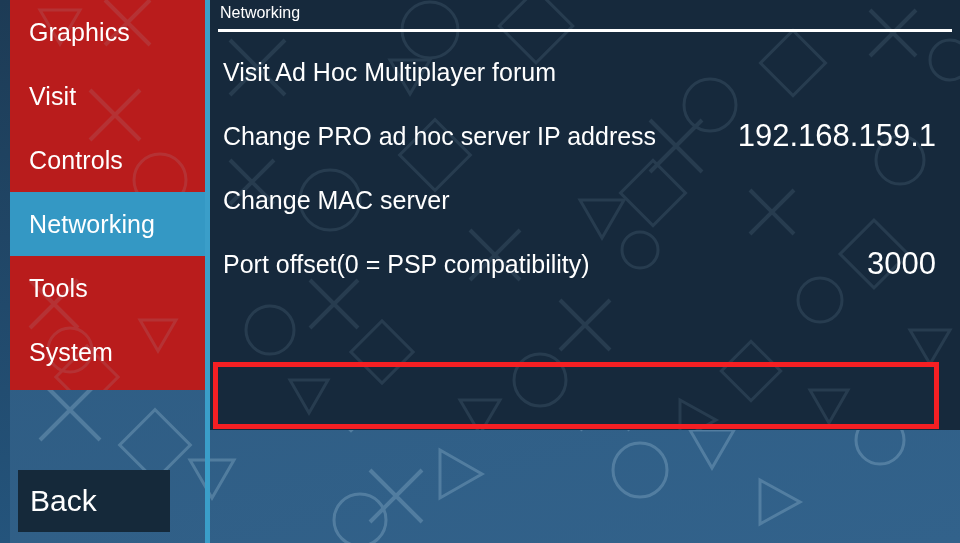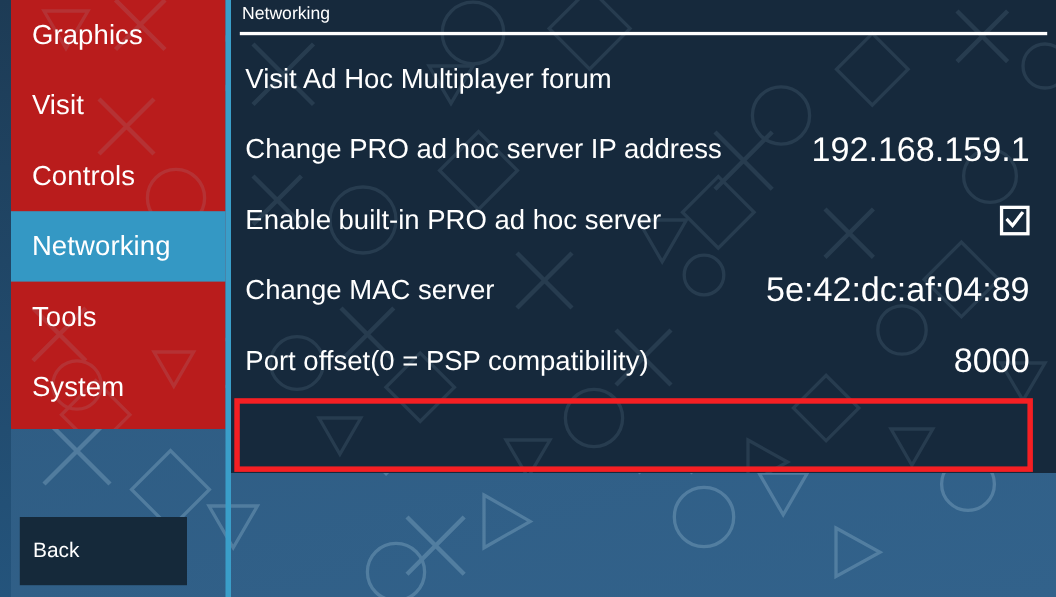--- a/index.html
+++ b/index.html
@@ -45,21 +45,21 @@
     letter-spacing:.1px;
     white-space:nowrap;
   }
   .menu-item.selected { background:#3498c4; }
 
   .back-button {
     position:absolute; left:8px; top:470px;
     width:152px; height:62px;
     background:#15293a;
     color:#ffffff;
-    font-size:19px;
+    font-size:30px;
     line-height:62px;
     padding-left:12px;
     white-space:nowrap;
   }
 
   
   .divider {
     position:absolute; left:205px; top:0; width:5px; height:543px;
     background:#3a9ec9;
   }
@@ -274,37 +274,28 @@
       <div class="row">
         <span class="row-label">Visit Ad Hoc Multiplayer forum</span>
       </div>
 
 
       <div class="row">
         <span class="row-label">Change PRO ad hoc server IP address</span>
         <span class="row-value">192.168.159.1</span>
       </div>
 
-      <div class="row">
-        <span class="row-label">Enable built-in PRO ad hoc server</span>
-        <span class="checkbox">
-          <svg width="17" height="17" viewBox="0 0 17 17" xmlns="http://www.w3.org/2000/svg">
-            <path d="M2 8 L6.5 13 L15 2" fill="none" stroke="#ffffff" stroke-width="3" stroke-linecap="square"></path>
-          </svg>
-        </span>
-      </div>
 
       <div class="row">
         <span class="row-label">Change MAC server</span>
-        <span class="row-value">5e:42:dc:af:04:89</span>
       </div>
 
       <div class="row">
         <span class="row-label">Port offset(0 = PSP compatibility)</span>
-        <span class="row-value">8000</span>
+        <span class="row-value">3000</span>
       </div>
 
     </div>
   </div>
 
   <div class="redbox"></div>
 
 </div>
 
 </body></html>

